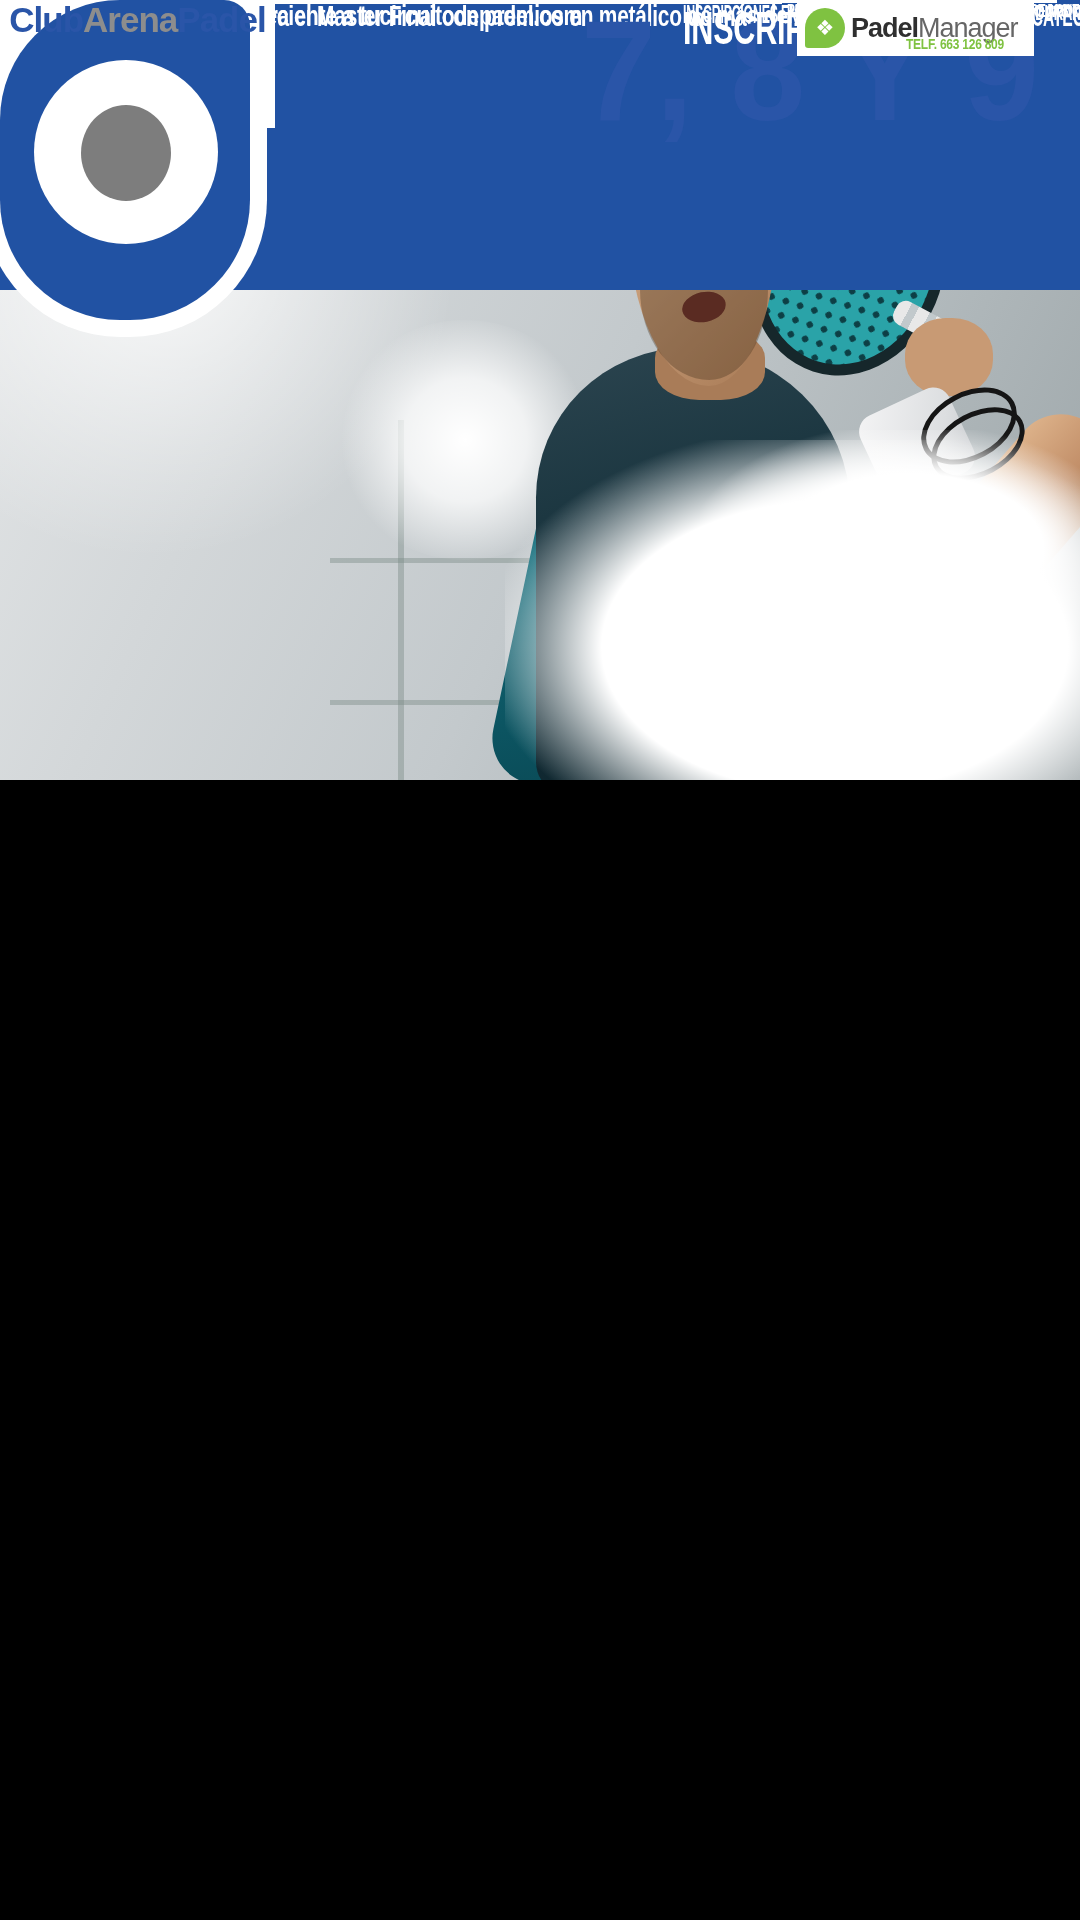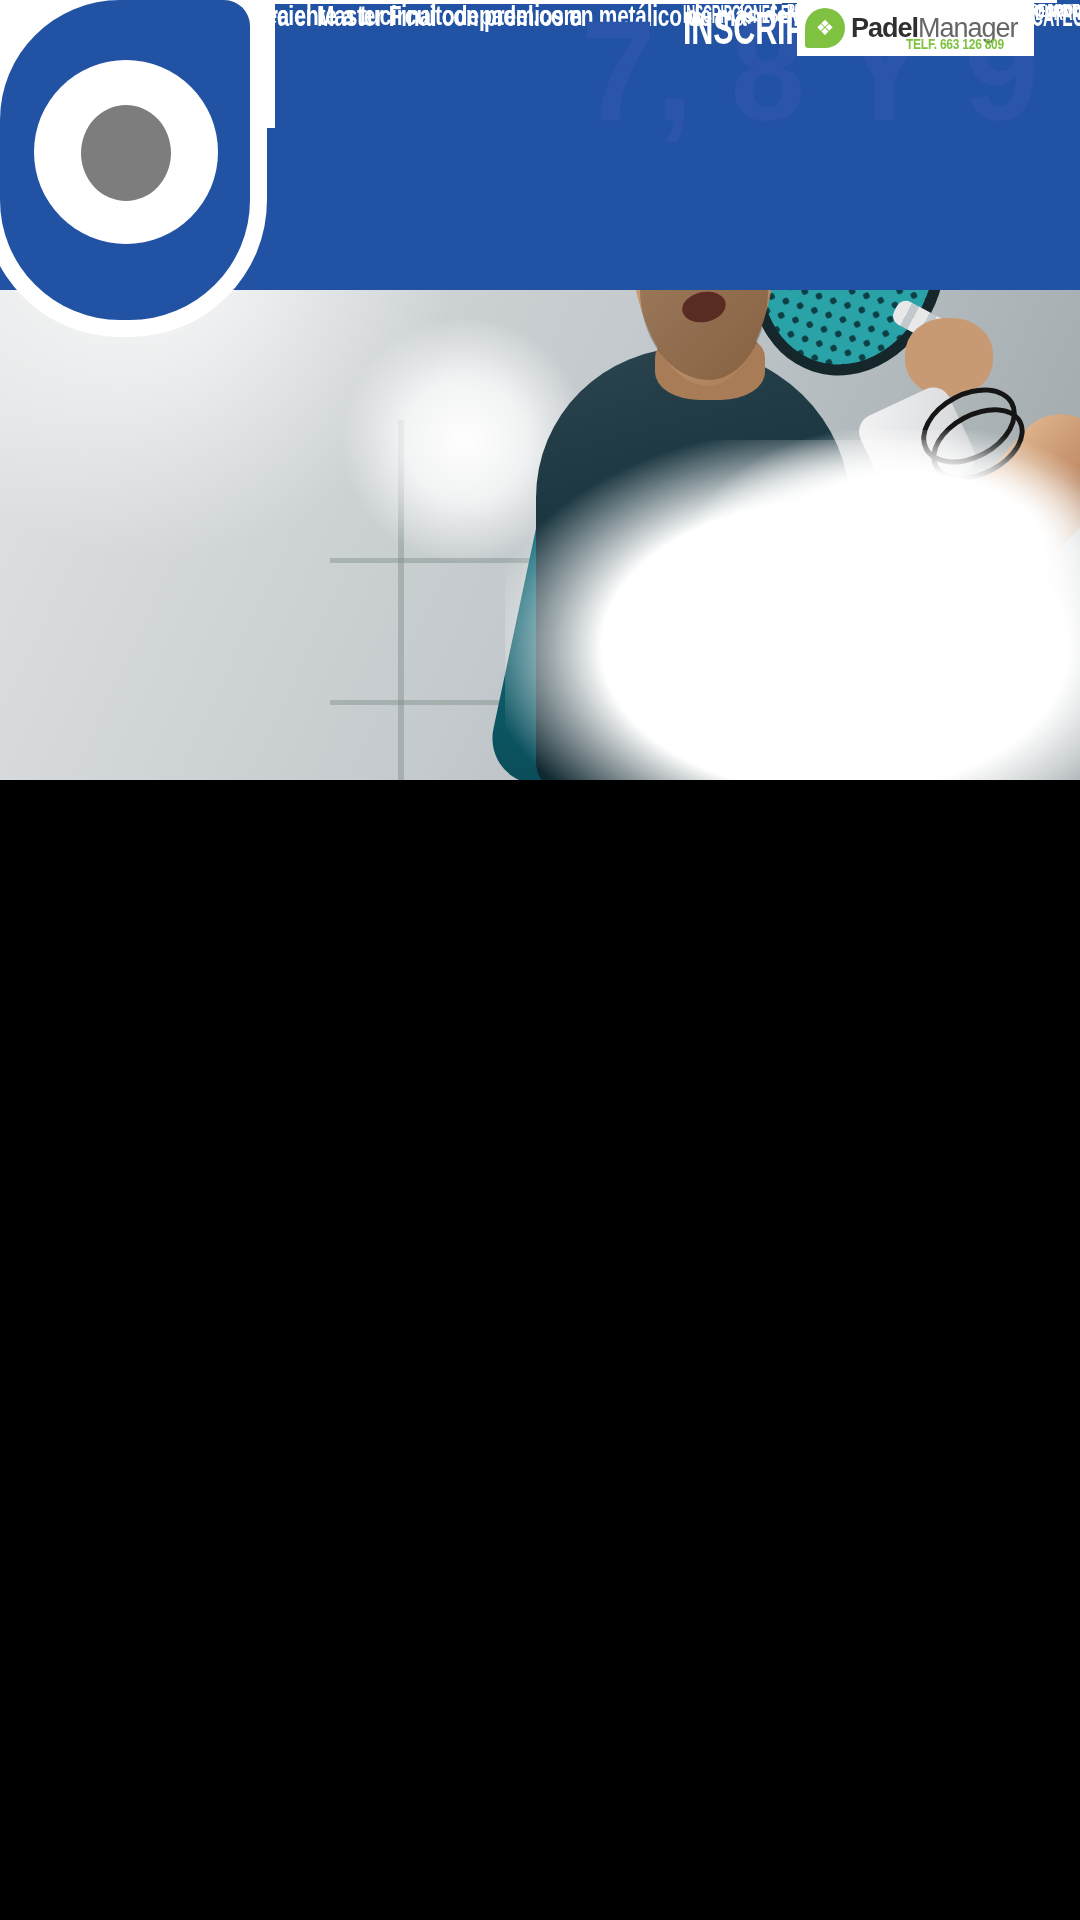--- a/index.html
+++ b/index.html
@@ -152,20 +152,23 @@
   <div id="header-band" class="abs"></div>
   <div id="tagline1" class="abs tagline">
     <span class="cxc" style="transform:scaleX(.76)">Perteneciente a tucircuitodepadel.com</span>
   </div>
   <div id="tagline2" class="abs tagline">
     <span class="cxc" style="transform:scaleX(.72)">Puntuable para el Master Final con premios en metálico de más de 12.000€</span>
   </div>
   <div id="header-rule" class="abs"></div>
 
   <div id="logo-box" class="abs"></div>
+  <div id="logo-text" class="abs">
+    <span class="c1">Club</span><span class="c2">Arena</span><span class="c3">Padel</span>
+  </div>
   <div id="logo-badge" class="abs">
     <div id="logo-ring">
       <div id="logo-dot"></div>
     </div>
   </div>
 
   <div id="b1" class="abs blk">
     <div class="t" style="top:6px;"><span class="cx" style="transform:scaleX(.73)">TODOS LOS PREMIOS EN METÁLICO</span></div>
     <div class="t" style="top:38px;"><span class="cx" style="transform:scaleX(.73)">1ª ANDALUZA MASCULINA Y FEMENINA</span></div>
     <div class="ln" style="top:76px;"><span class="cx" style="transform:scaleX(.54)">MEDALLA CONMEMORATIVA + 500€ CAMPEÓN / 300€ SUBCAMPEÓN</span></div>

